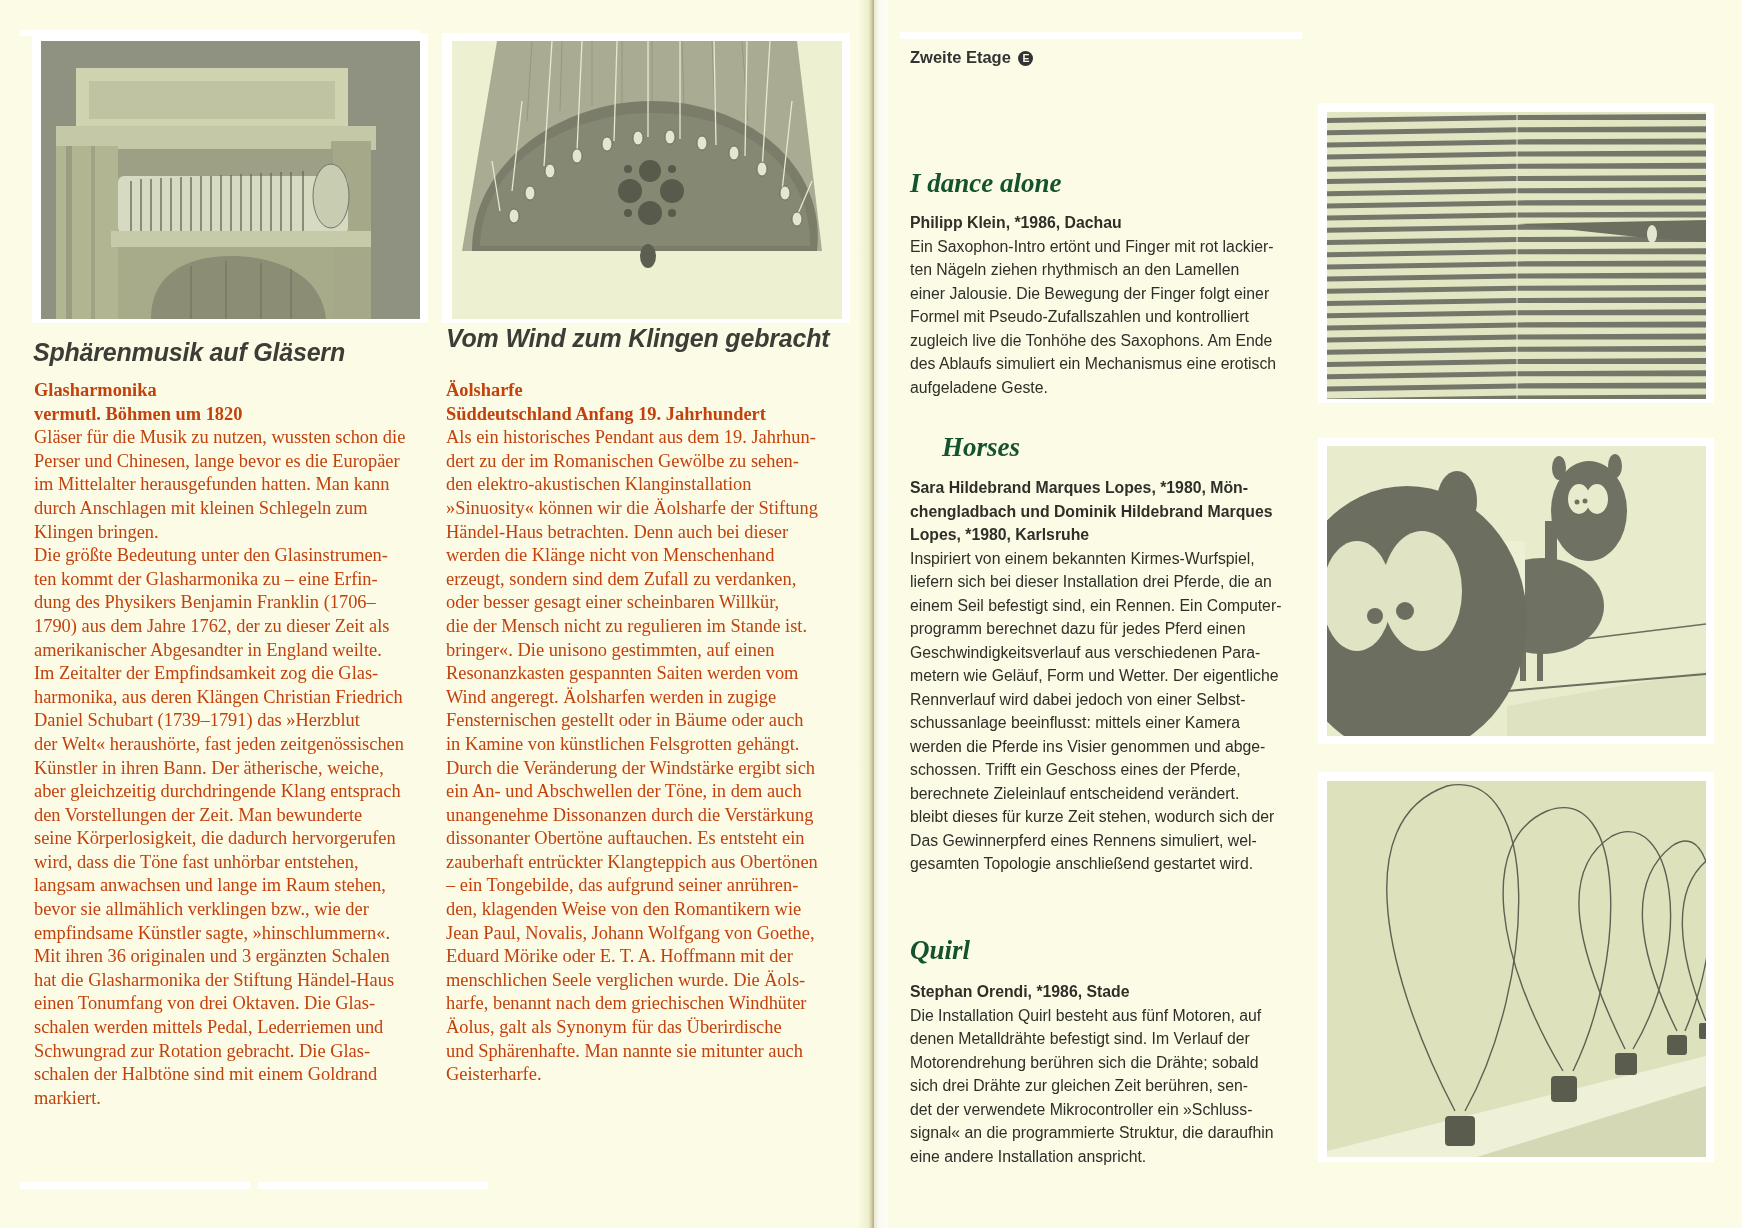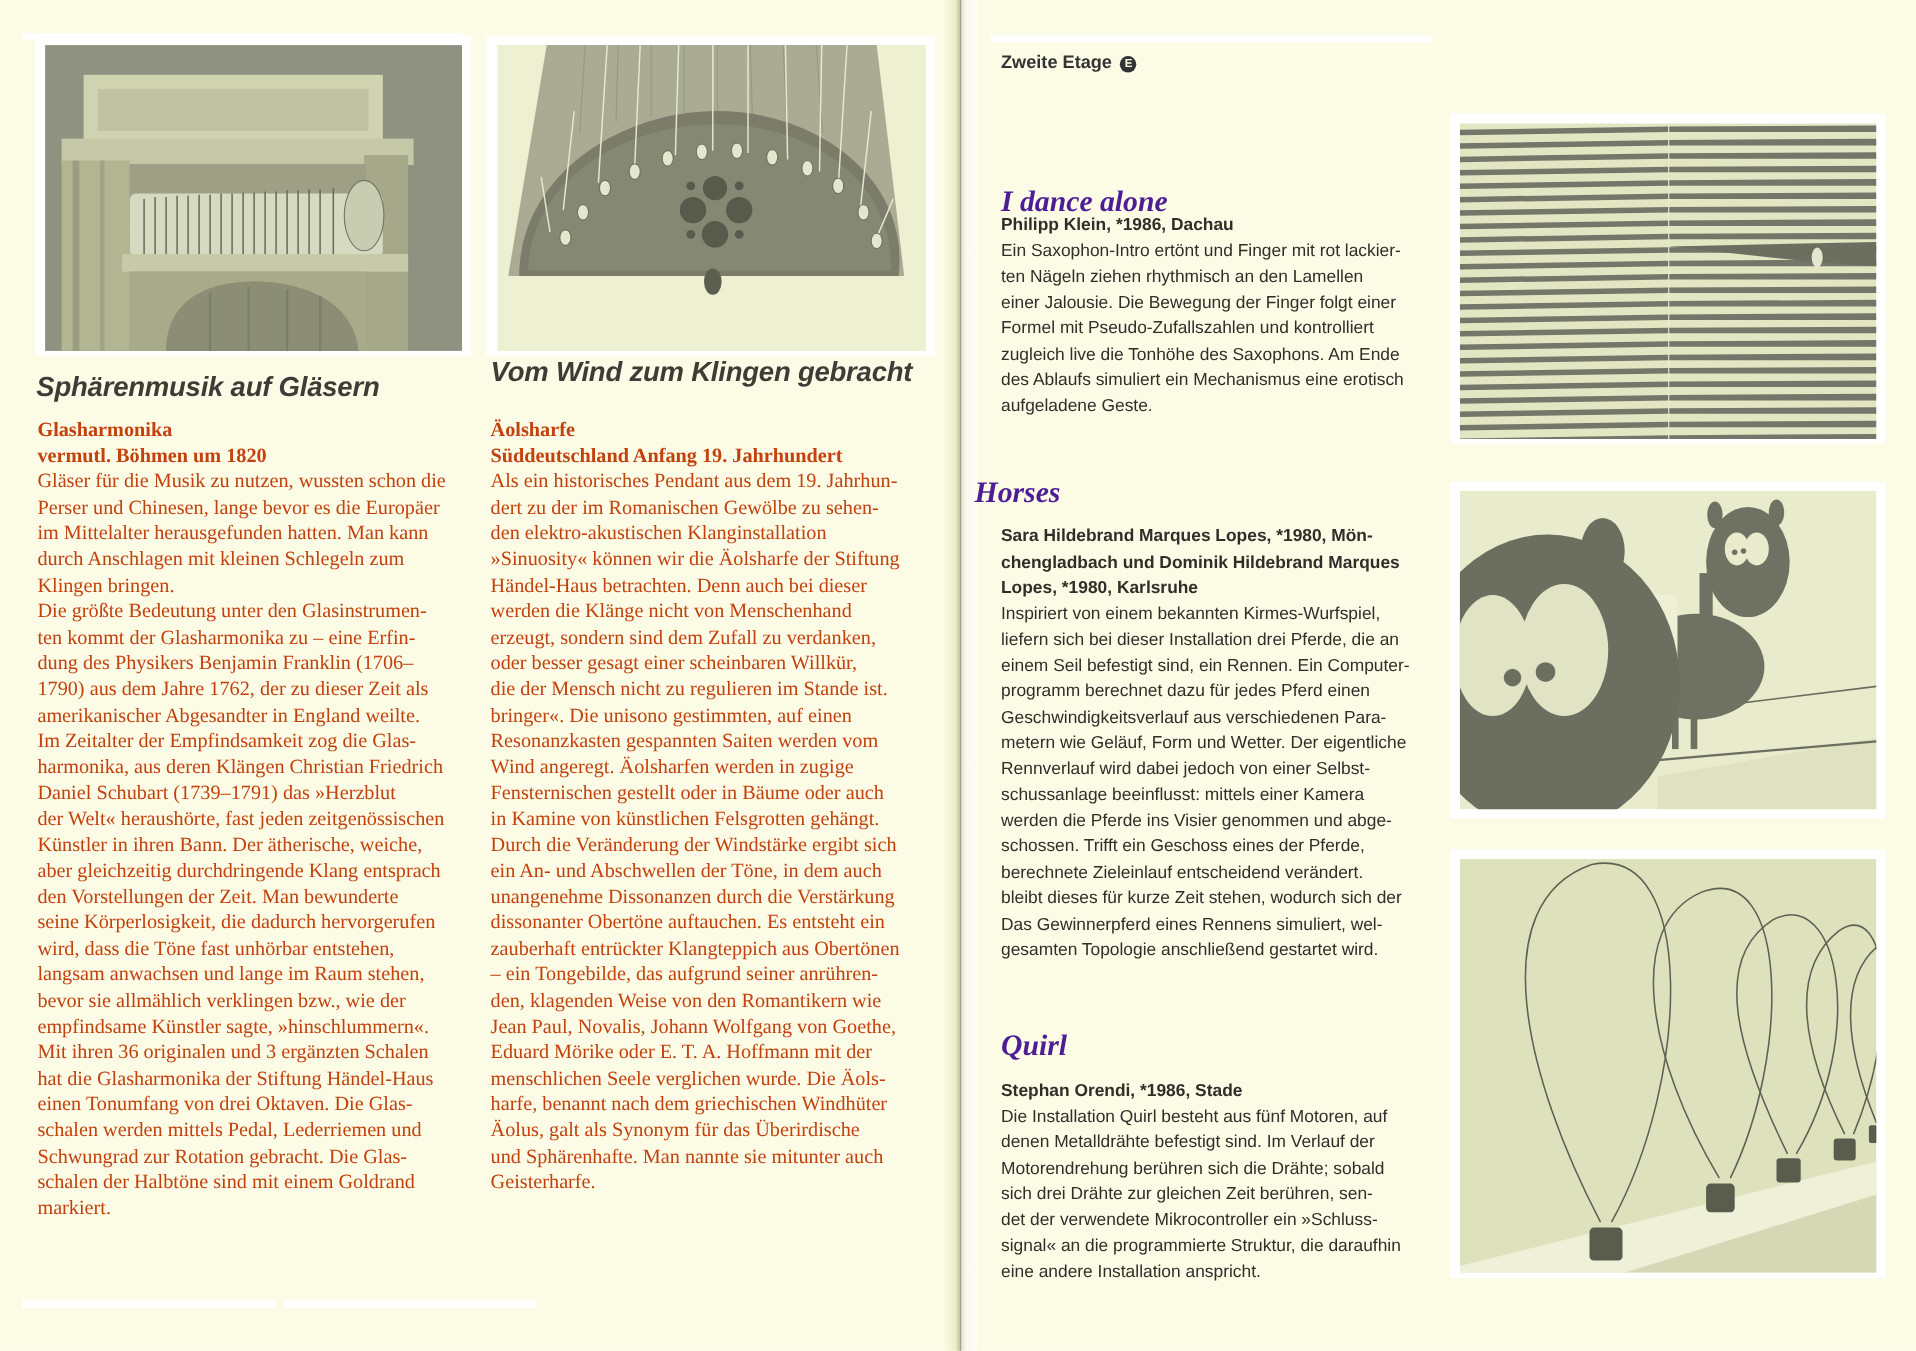--- a/index.html
+++ b/index.html
@@ -45,21 +45,21 @@
     position: absolute; margin: 0;
     font-family: "Liberation Sans", sans-serif; font-size: 16.5px; font-weight: bold; color: #333;
   }
   .floor-badge {
     display: inline-block; width: 15px; height: 15px; border-radius: 50%;
     background: #333; color: #fbfbe6; font-size: 10.5px; line-height: 15px; text-align: center;
     vertical-align: 1px; margin-left: 3px; font-weight: bold;
   }
   .work-title {
     position: absolute; margin: 0;
-    font-family: "Liberation Serif", serif; font-style: italic; font-size: 27px; color: #4c1d95;
+    font-family: "Liberation Serif", serif; font-style: italic; font-size: 27px; color: #14532d;
   }
   .sans-block {
     position: absolute; margin: 0;
     font-family: "Liberation Sans", sans-serif; font-size: 15.8px; line-height: 23.5px;
     color: #2f2e28;
   }
   .sans-block .artist { font-weight: bold; display: block; }
   .sans-block .line { display: block; white-space: nowrap; }
 </style>
 </head>
@@ -263,36 +263,36 @@
       <span class="line">Geisterharfe.</span>
     </div>
 </div>
 
 <div class="floor-label" style="left:910px; top:48px;">
   <span>Zweite Etage</span>
   <span class="floor-badge">E</span>
 </div>
 
 <h3 class="work-title" style="left:910px; top:168px;">I dance alone</h3>
-<div class="sans-block" style="left:910px; top:193px;">
+<div class="sans-block" style="left:910px; top:211px;">
   <div id="w0-artist">
       <span class="artist">Philipp Klein, *1986, Dachau</span>
     </div>
   <div id="w0-lines">
       <span class="line">Ein Saxophon-Intro ertönt und Finger mit rot lackier-</span>
       <span class="line">ten Nägeln ziehen rhythmisch an den Lamellen</span>
       <span class="line">einer Jalousie. Die Bewegung der Finger folgt einer</span>
       <span class="line">Formel mit Pseudo-Zufallszahlen und kontrolliert</span>
       <span class="line">zugleich live die Tonhöhe des Saxophons. Am Ende</span>
       <span class="line">des Ablaufs simuliert ein Mechanismus eine erotisch</span>
       <span class="line">aufgeladene Geste.</span>
     </div>
 </div>
 
-<h3 class="work-title" style="left:886px; top:432px;">Horses</h3>
+<h3 class="work-title" style="left:942px; top:432px;">Horses</h3>
 <div class="sans-block" style="left:910px; top:476px;">
   <div id="w1-artist">
       <span class="artist">Sara Hildebrand Marques Lopes, *1980, Mön-</span>
       <span class="artist">chengladbach und Dominik Hildebrand Marques</span>
       <span class="artist">Lopes, *1980, Karlsruhe</span>
     </div>
   <div id="w1-lines">
       <span class="line">Inspiriert von einem bekannten Kirmes-Wurfspiel,</span>
       <span class="line">liefern sich bei dieser Installation drei Pferde, die an</span>
       <span class="line">einem Seil befestigt sind, ein Rennen. Ein Computer-</span>

